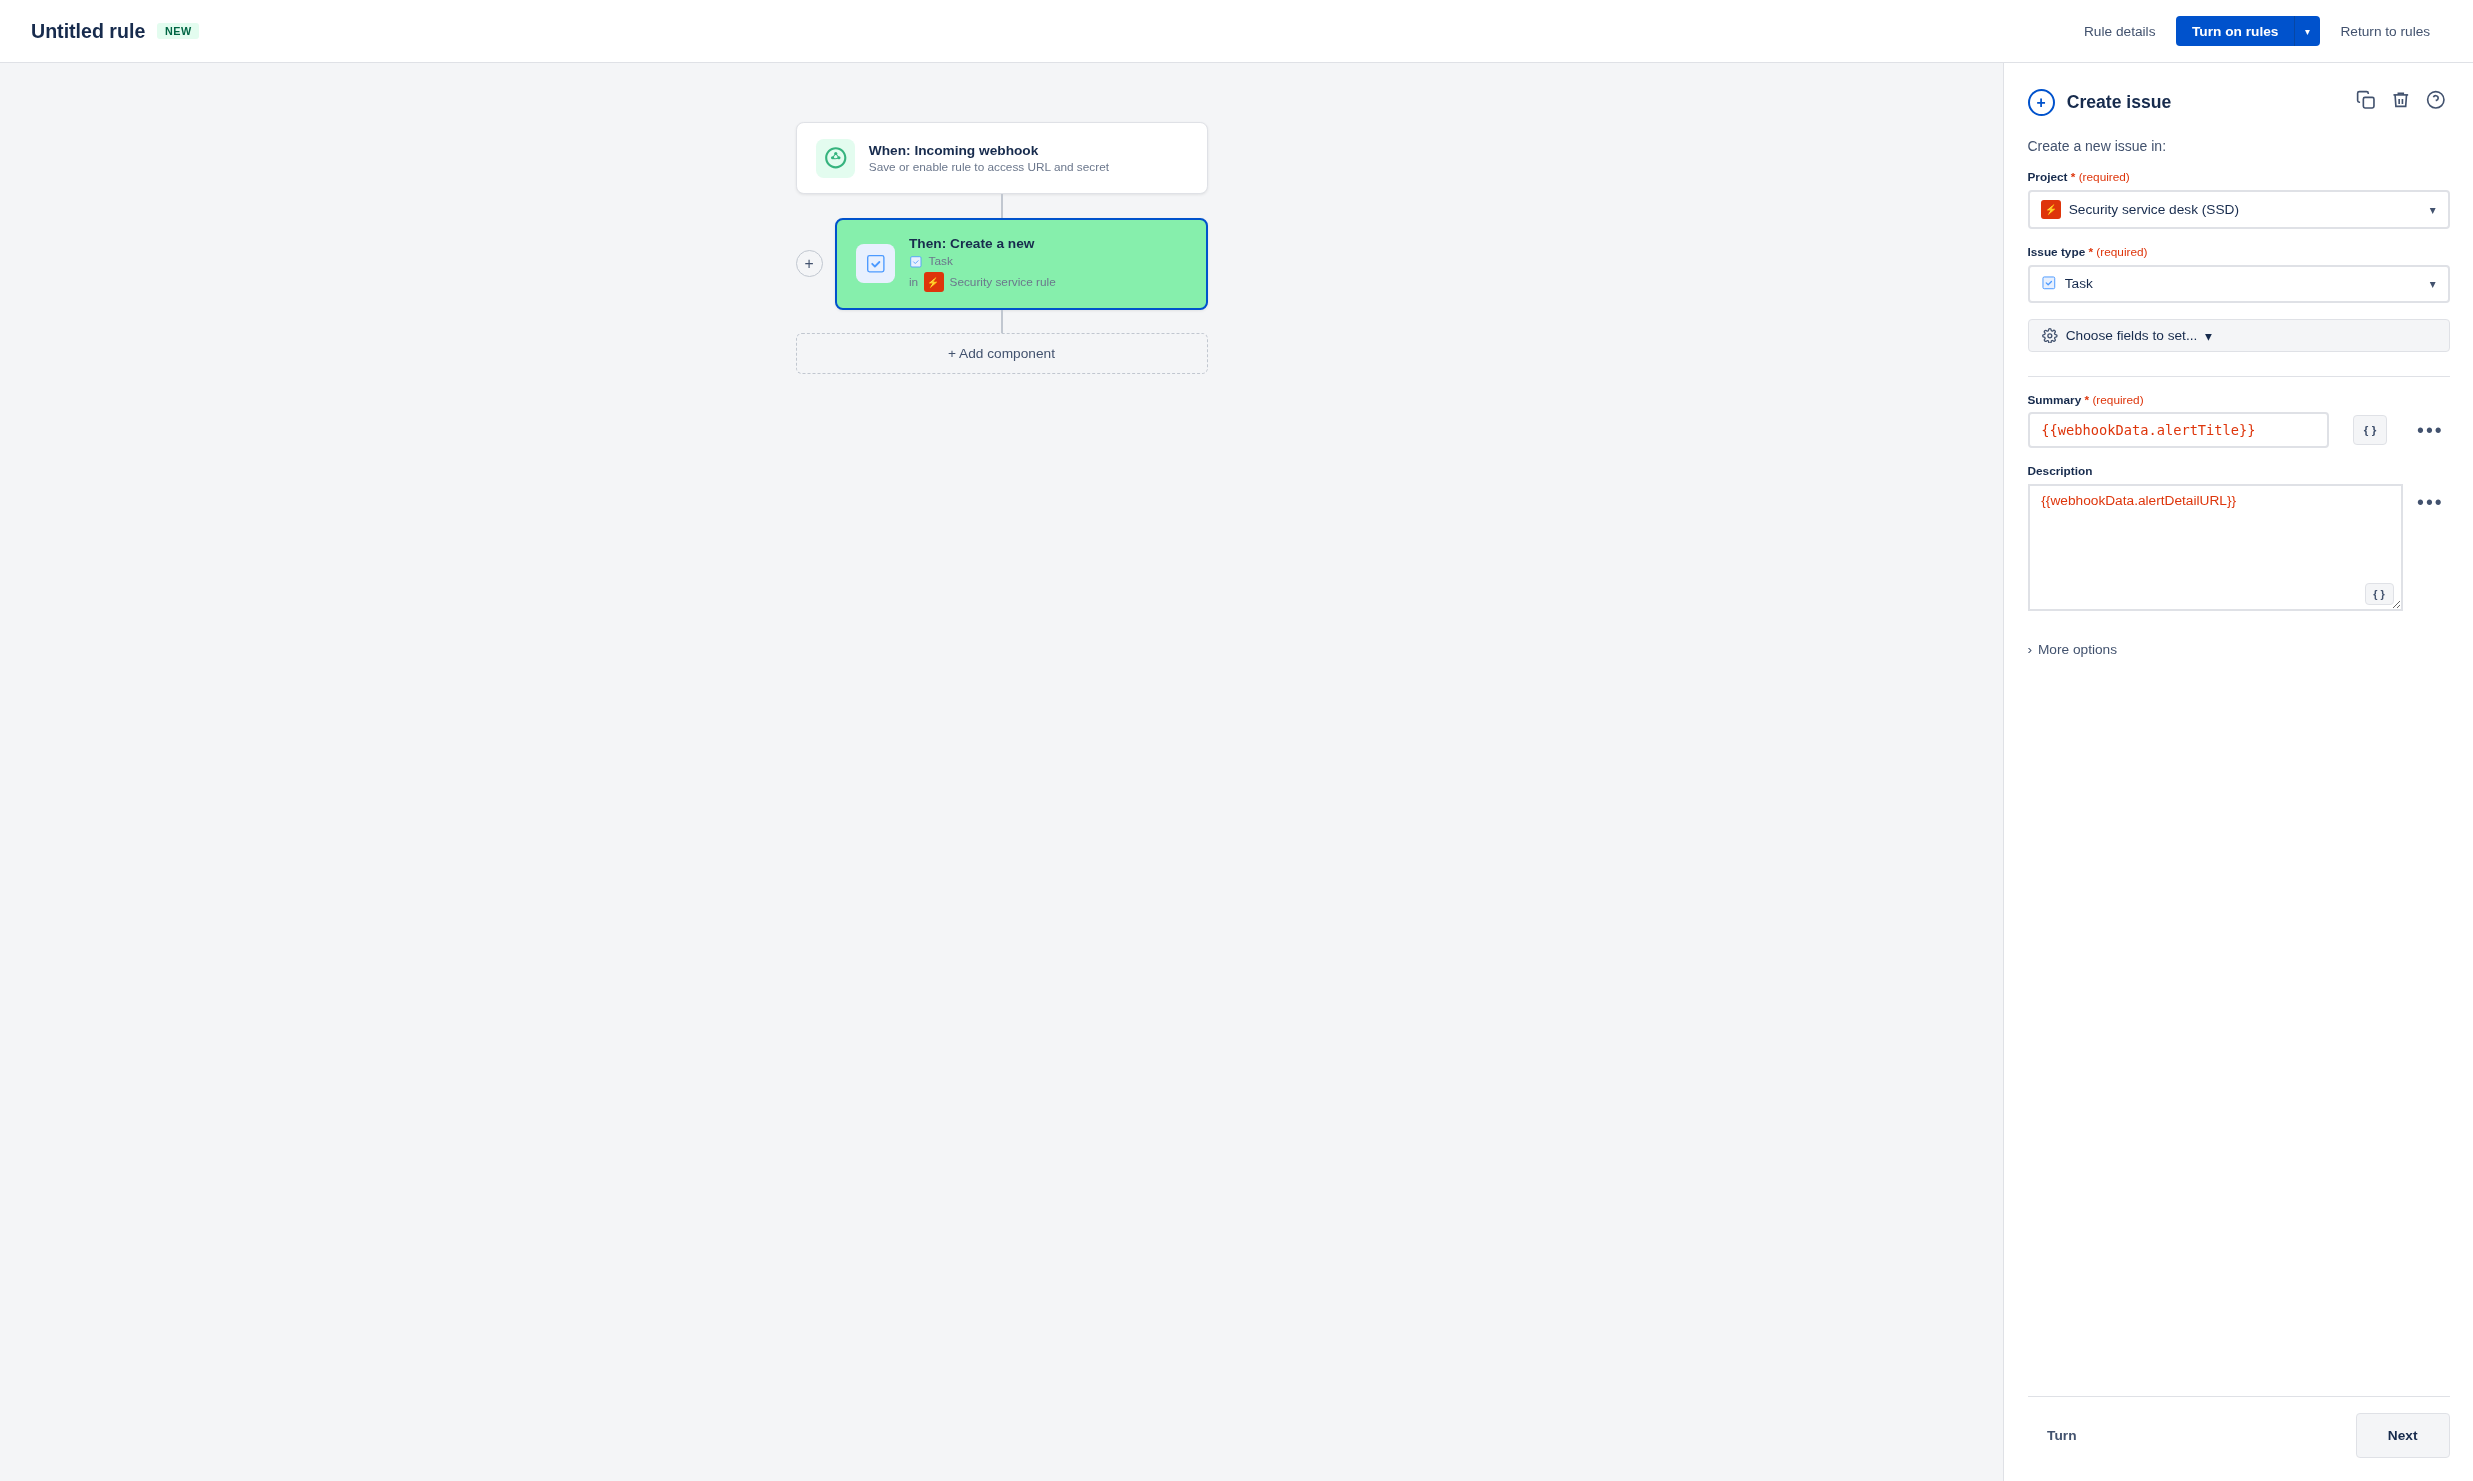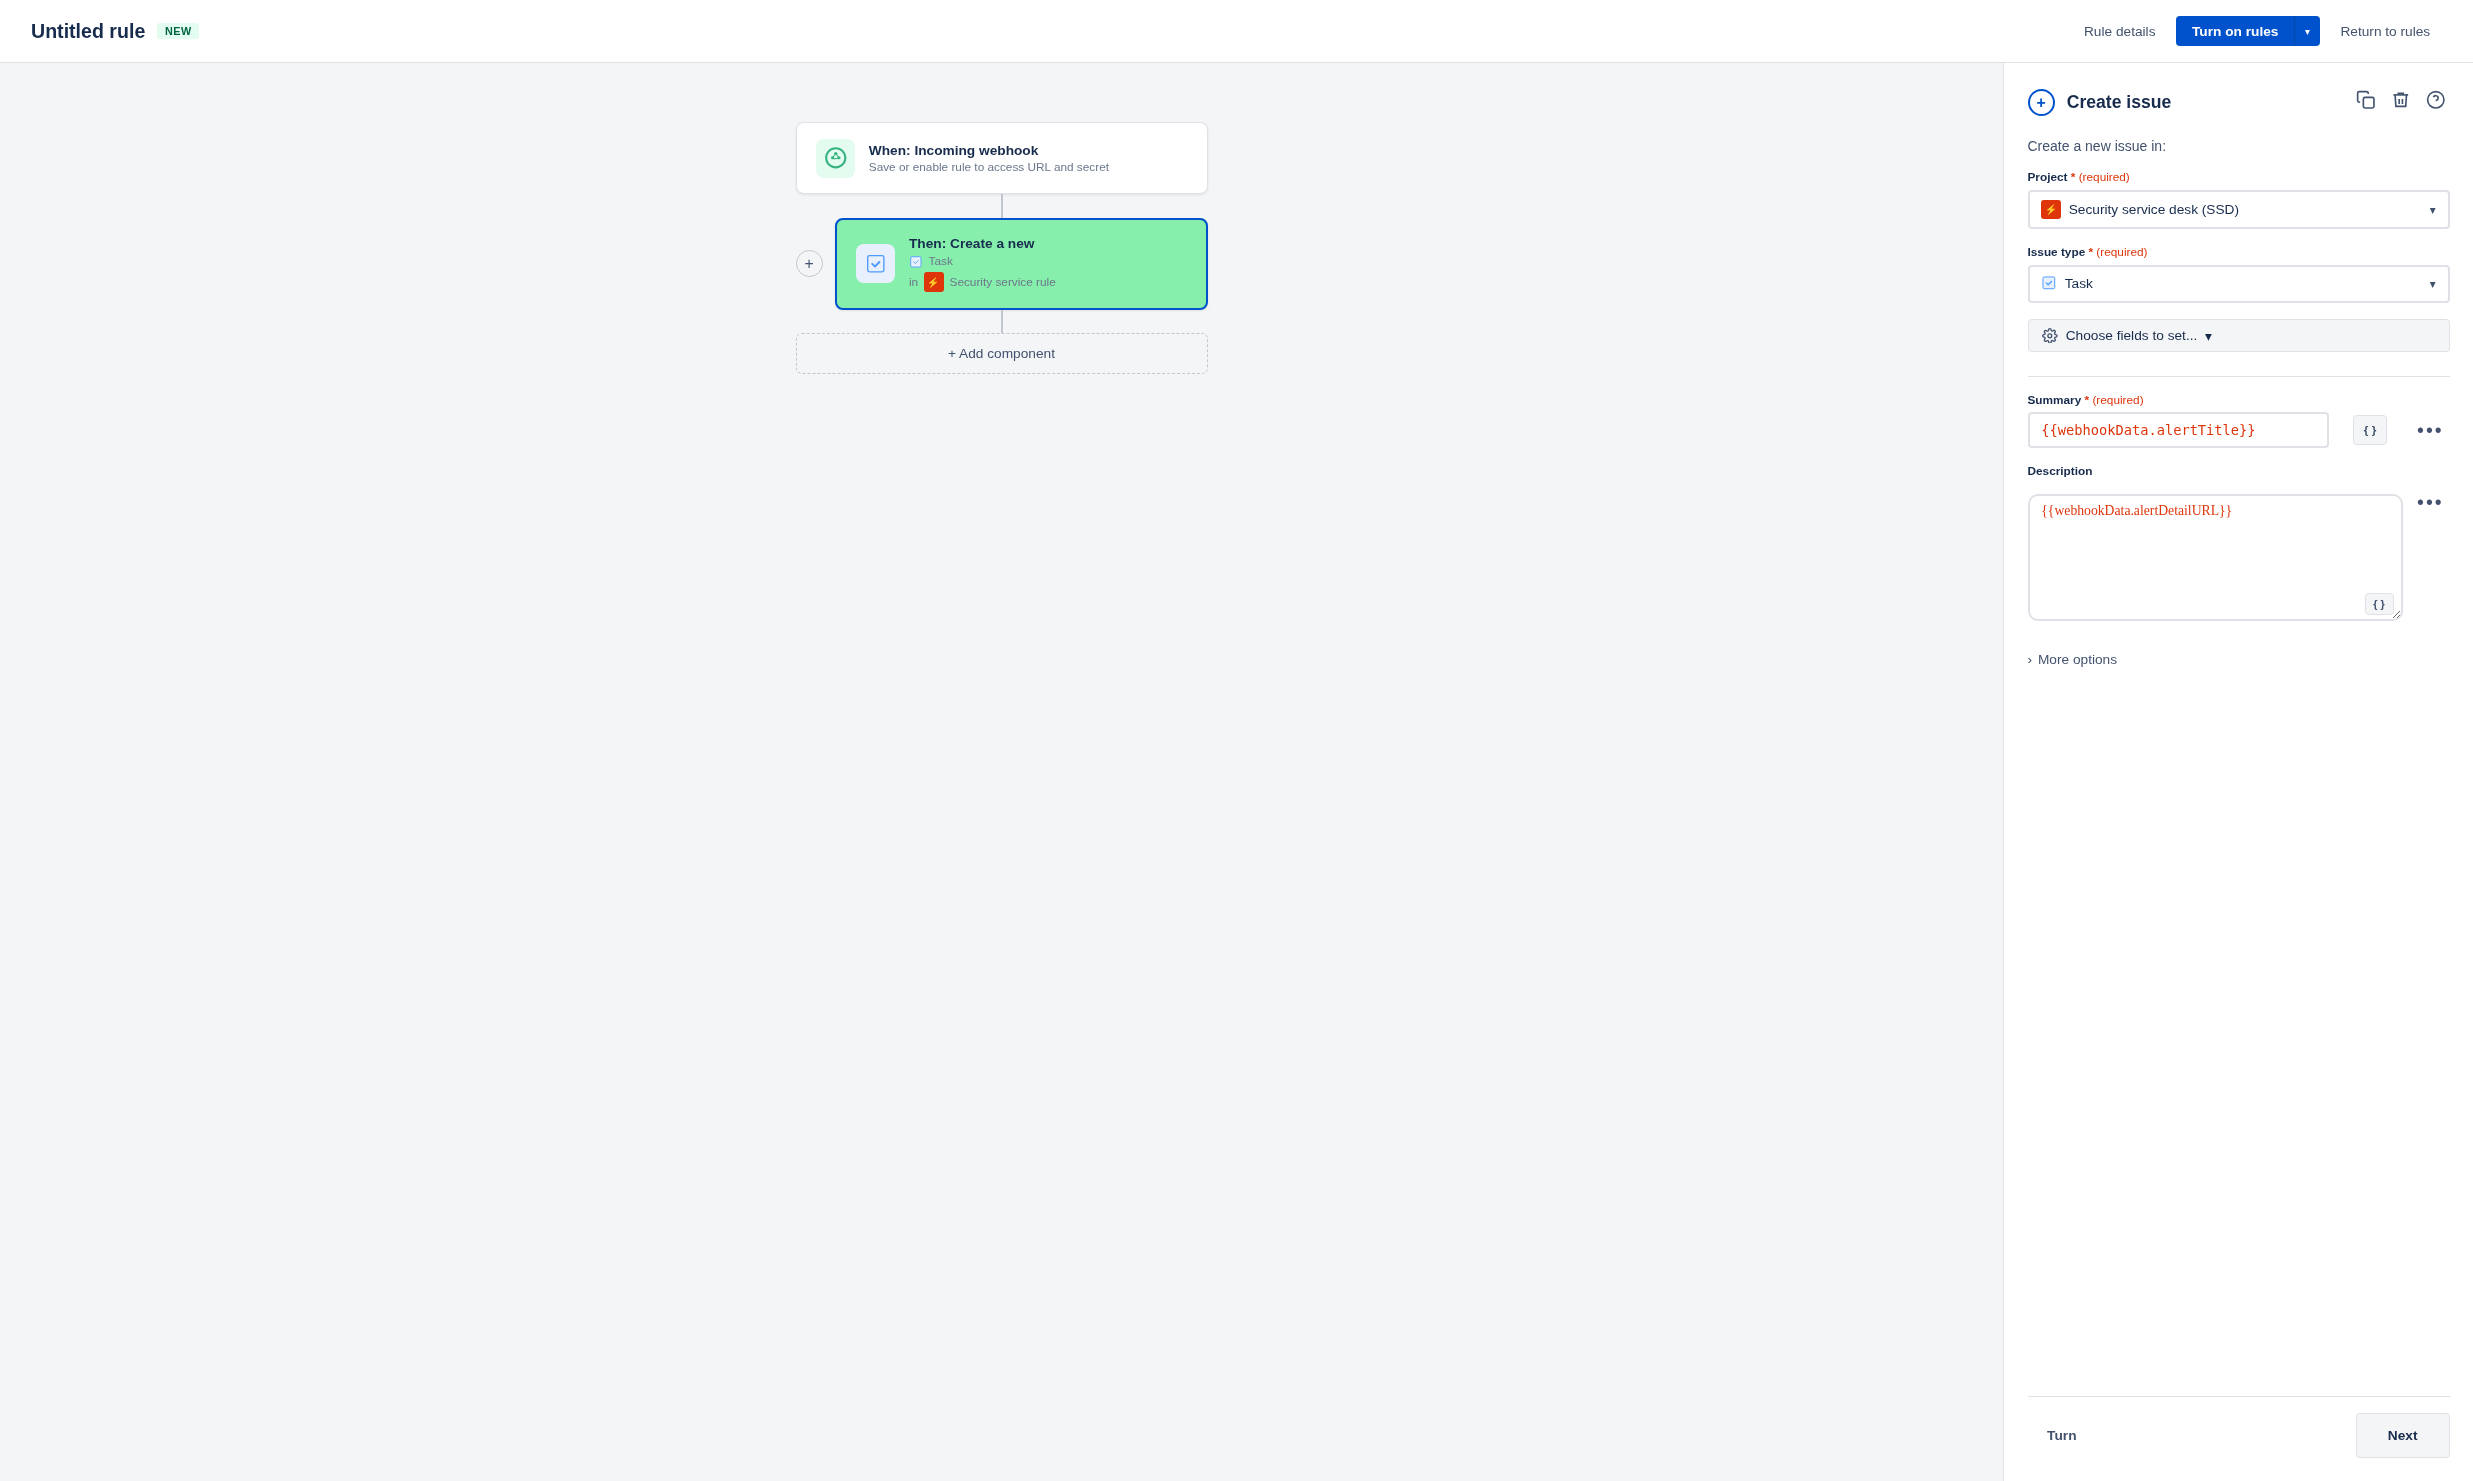--- a/index.html
+++ b/index.html
@@ -363,26 +363,25 @@
 
     .textarea-wrapper {
       position: relative;
       margin-bottom: 7.8px;
     }
     .desc-textarea {
       width: 100%;
       min-height: 127px;
       padding: 7.8px 11.8px;
       border: 2px solid #dfe1e6;
-      border-radius: 10px;
+      border-radius: 0;
       font-size: 13.7px;
       color: #de350b;
-      font-family: Liberation Serif, serif;
+      font-family: Liberation Sans, sans-serif;
       resize: vertical;
-      margin-top: 10px;
     }
     .insert-var-bottom {
       position: absolute;
       bottom: 9.8px;
       right: 9.8px;
       background: #f4f5f7;
       border: 1px solid #dfe1e6;
       border-radius: 3.9px;
       padding: 3.9px 7.8px;
       cursor: pointer;

